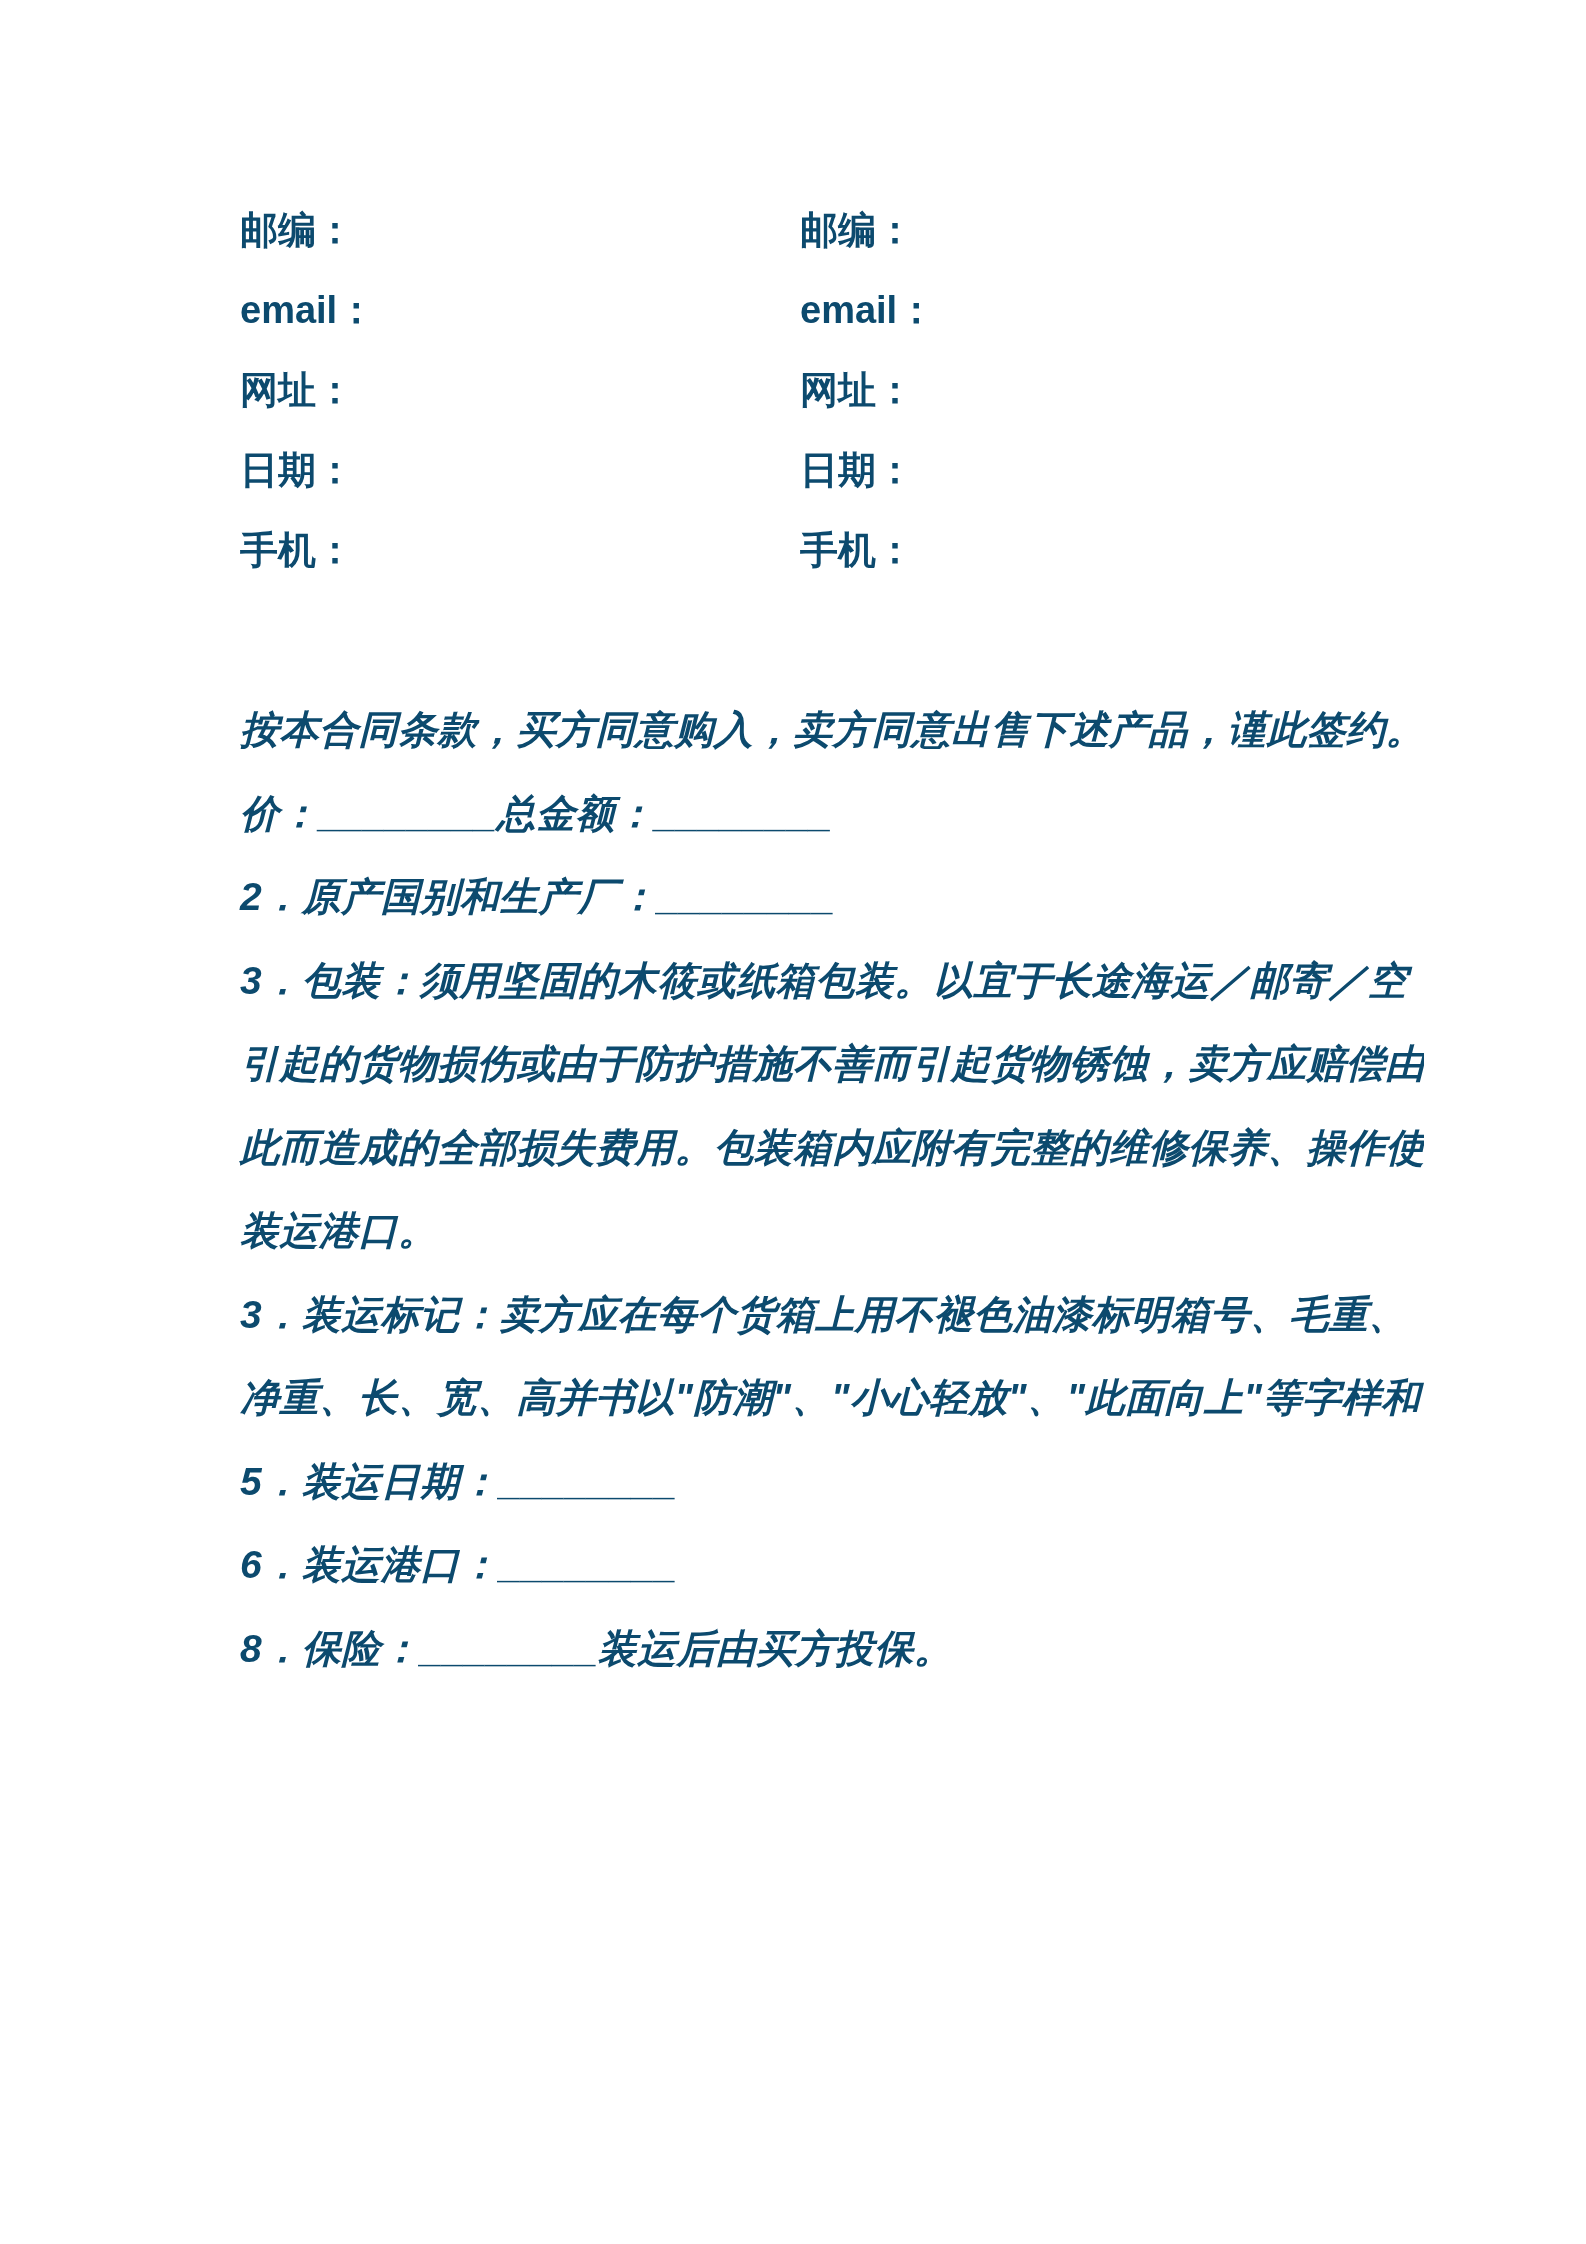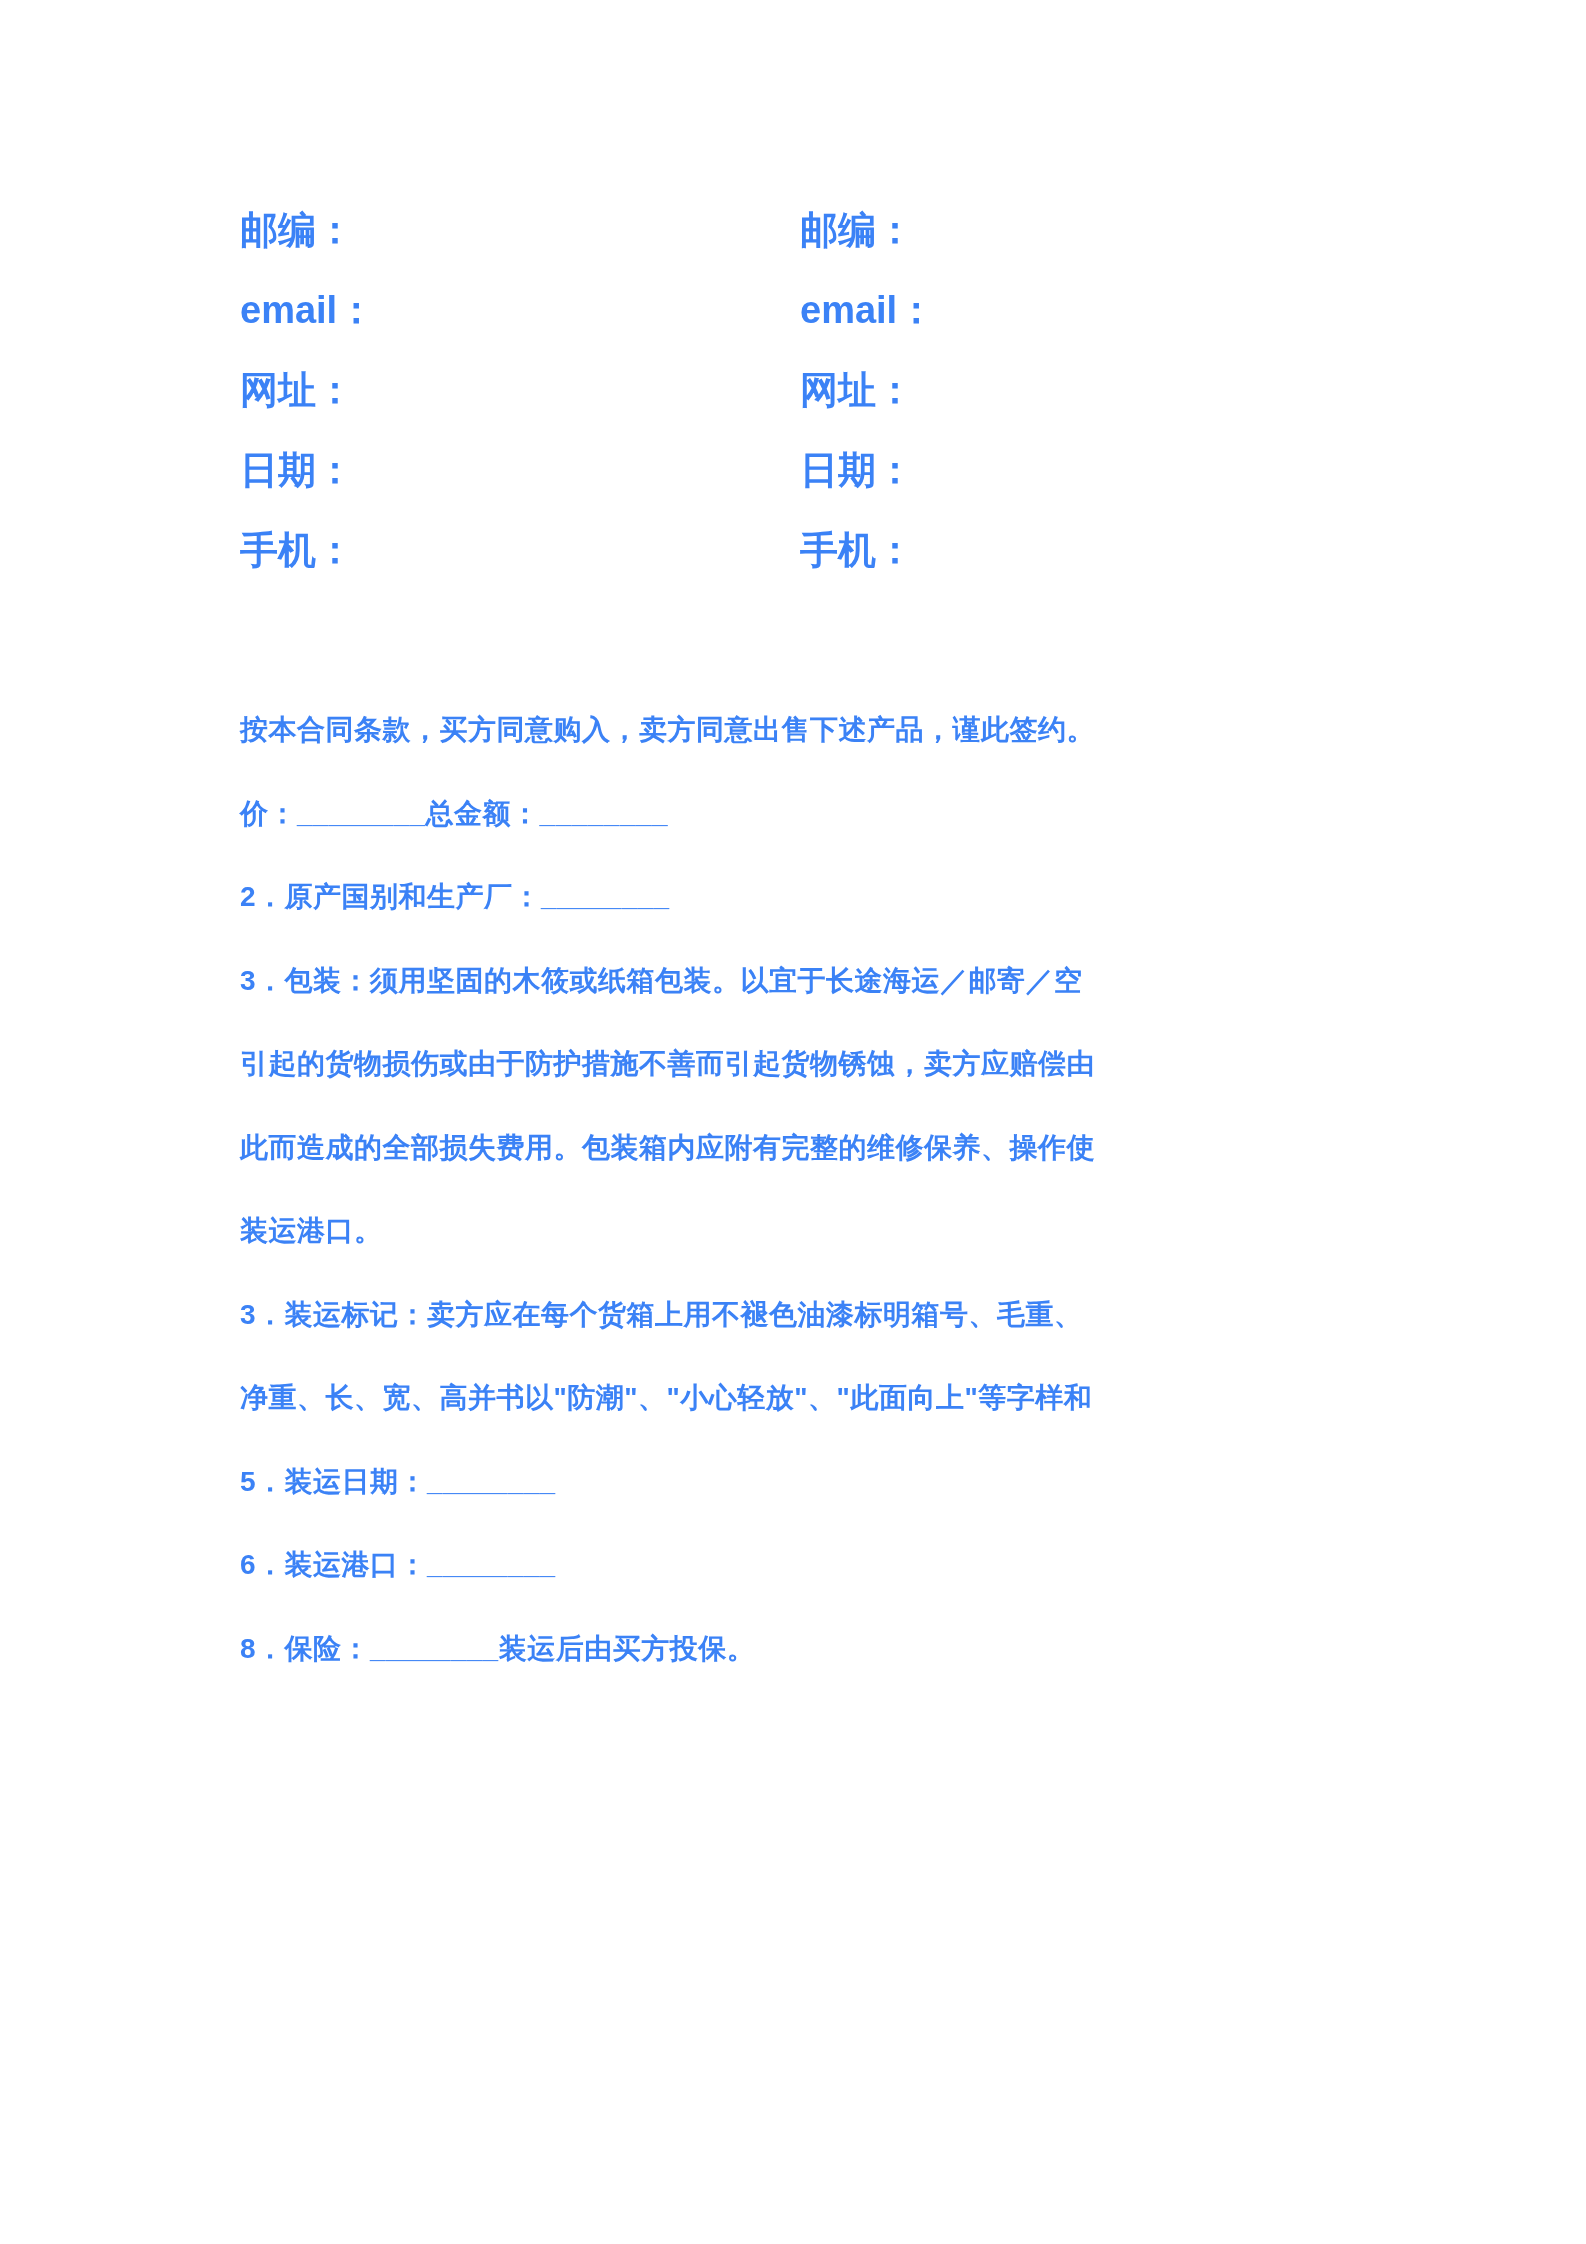--- a/index.html
+++ b/index.html
@@ -5,21 +5,21 @@
   html, body {
     margin: 0;
     padding: 0;
     background: #ffffff;
   }
   .page {
     position: relative;
     width: 1424px;
     height: 2244px;
     background: #ffffff;
-    color: #3b82f6;
+    color: #0c4a6e;
     font-family: "Liberation Sans", "DejaVu Sans", sans-serif;
     font-weight: 700;
     overflow: hidden;
   }
   .content {
     position: absolute;
     left: 240px;
     top: 190px;
     width: 1110px;
   }
@@ -39,23 +39,24 @@
   }
   .contact-cell-right {
     flex: 1 1 auto;
   }
   
   .body-block {
     margin-top: 98px;
   }
   .body-line {
     line-height: 83.5px;
-    font-size: 28px;
+    font-size: 39px;
     white-space: pre;
     letter-spacing: 0.5px;
+    font-style: italic;
   }
 </style>
 </head>
 <body>
 
 <div class="page">
   <div class="content">
 
     <div class="contact-block">
       <div class="contact-row">

